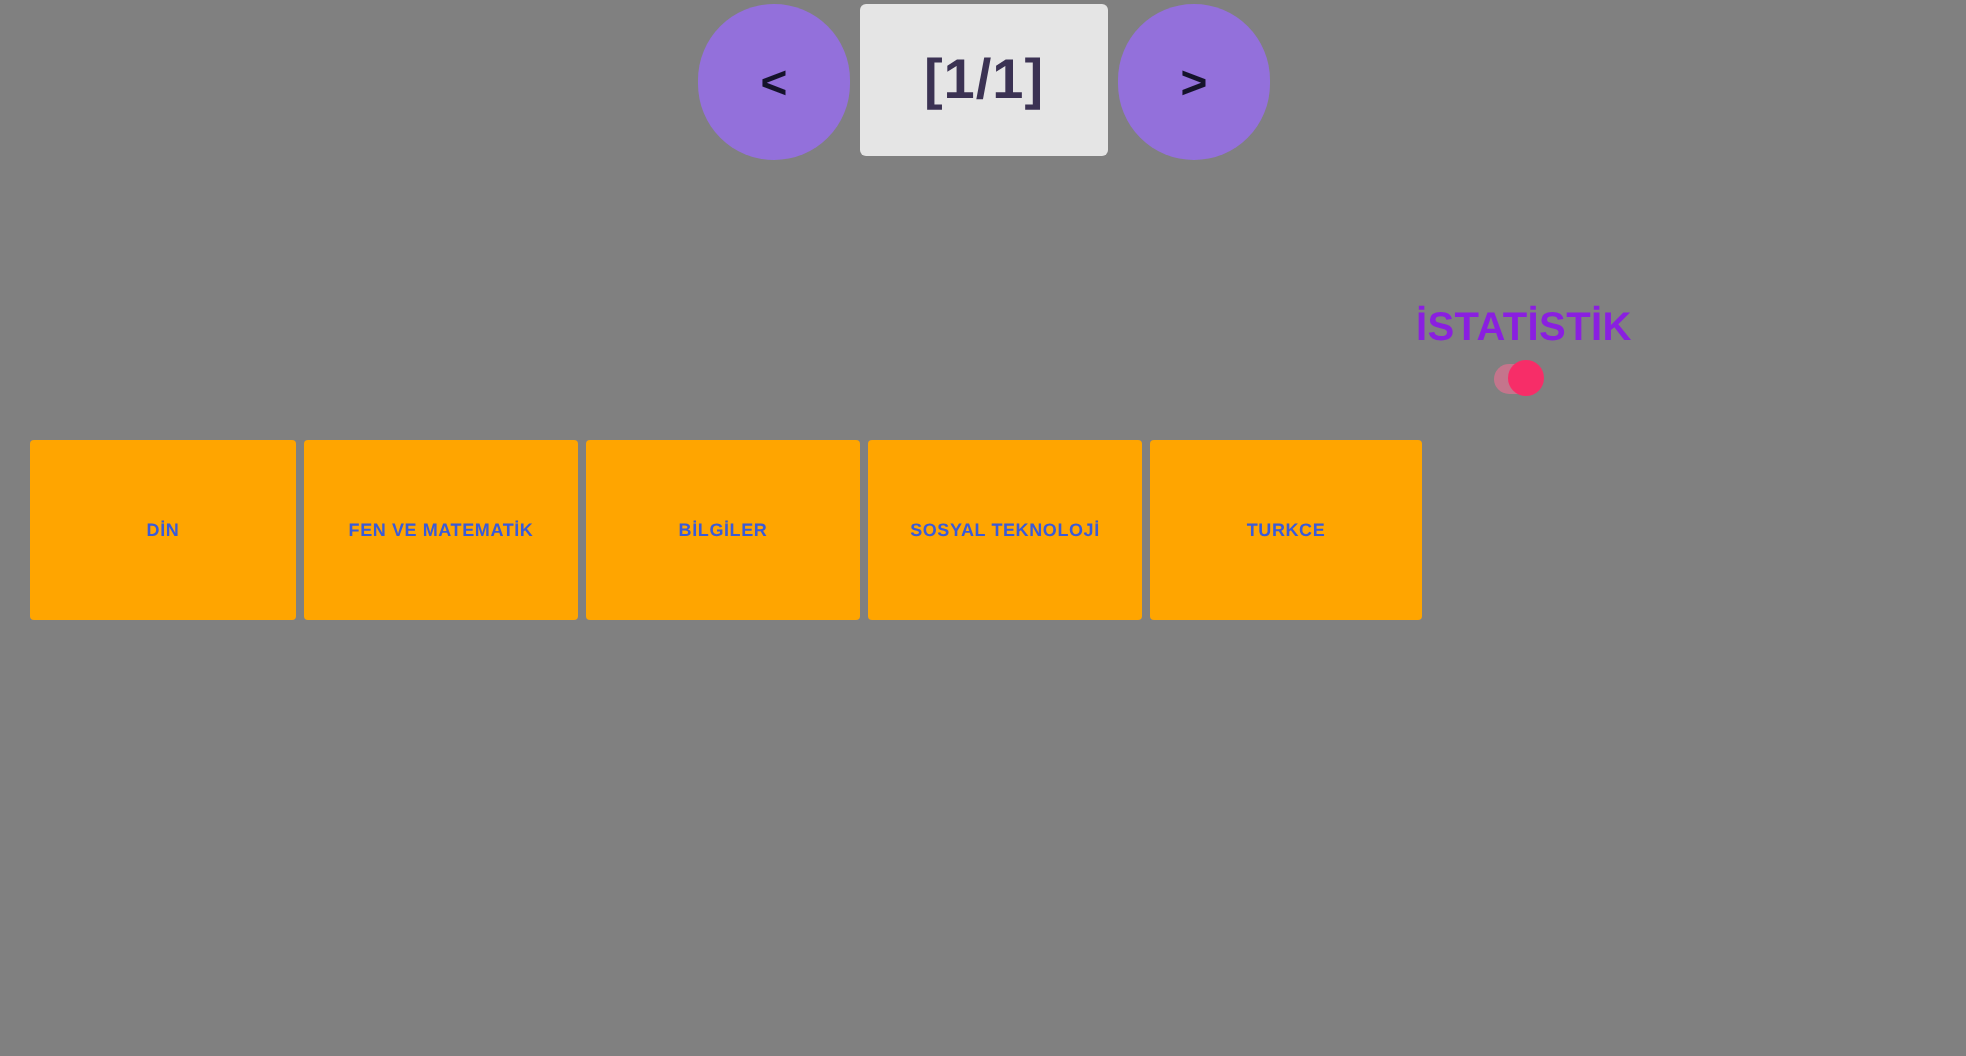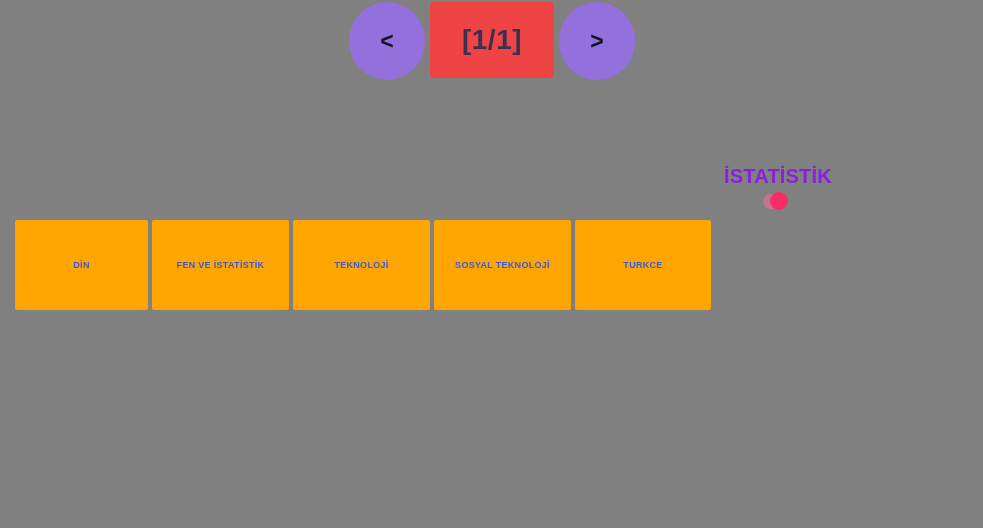--- a/index.html
+++ b/index.html
@@ -41,39 +41,38 @@
     padding: 0;
     cursor: pointer;
     display: block;
   }
   .pager-btn.prev { border-radius: 44px 44px 44px 44px; }
   .pager-btn.next { border-radius: 44px 44px 44px 44px; }
   .pager-count {
     width: 124px;
     height: 76px;
     margin: 2px 5px 0 5px;
-    background: #ef4444;
+    background: #e5e5e5;
     border-radius: 3px;
     color: #3b3253;
     font-size: 28px;
     font-weight: bold;
     line-height: 76px;
     text-align: center;
     letter-spacing: 0.5px;
     cursor: default;
   }
 
   
   .stats-block {
     position: absolute;
     left: 708px;
-    top: 165px;
+    top: 153px;
     width: 101px;
     text-align: center;
-    margin-left: 16px;
   }
   .stats-title {
     color: #8a1fe0;
     font-size: 20px;
     font-weight: bold;
     letter-spacing: 0.2px;
     line-height: 22px;
     white-space: nowrap;
   }
   .stats-toggle {
@@ -145,21 +144,21 @@
   <div class="stats-title">İSTATİSTİK</div>
 
   <div class="stats-toggle">
     <span class="knob"></span>
   </div>
 </div>
 
 <div class="card-row">
   <button class="card w-din">DİN</button>
 
-  <button class="card w-fen">FEN VE İSTATİSTİK</button>
+  <button class="card w-fen">FEN VE MATEMATİK</button>
 
-  <button class="card w-ing">TEKNOLOJİ</button>
+  <button class="card w-ing">BİLGİLER</button>
 
 
   <button class="card w-sos">SOSYAL TEKNOLOJİ</button>
 
   <button class="card w-tur">TURKCE</button>
 </div>
 
 </body></html>

